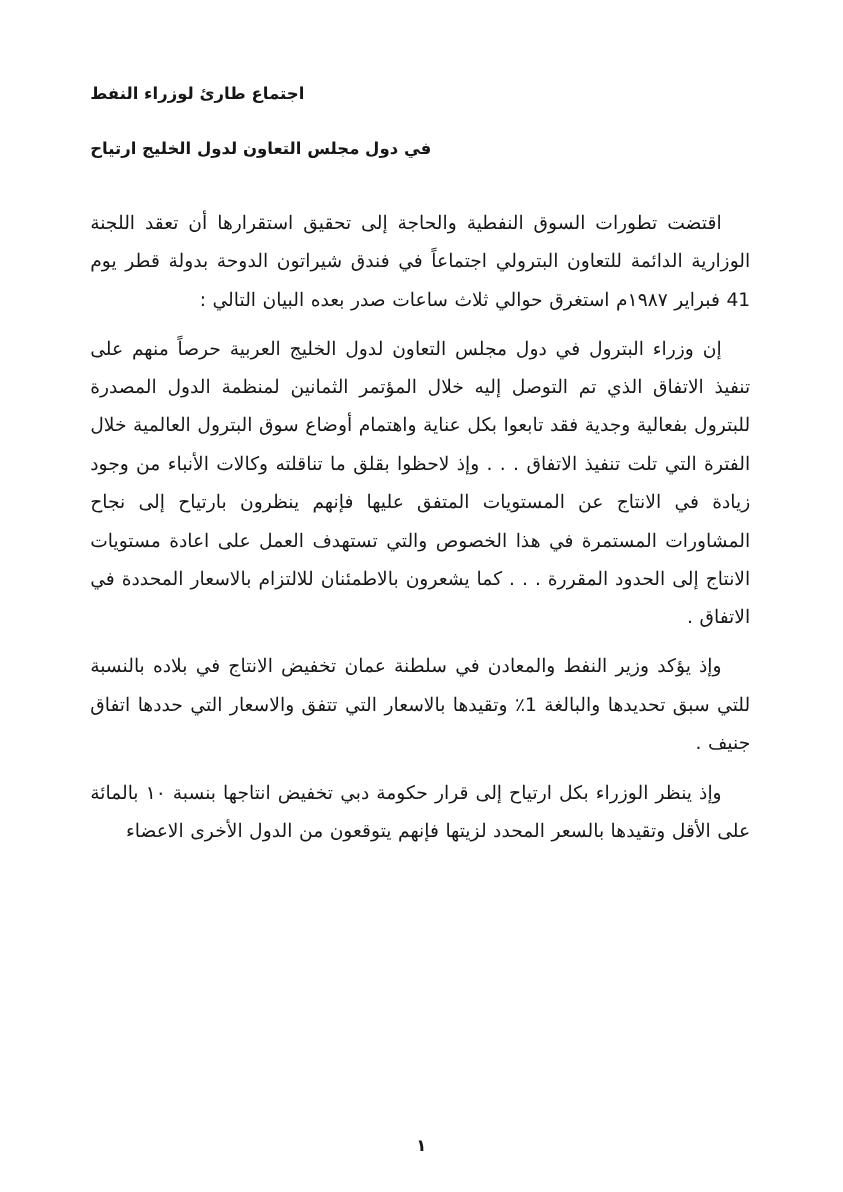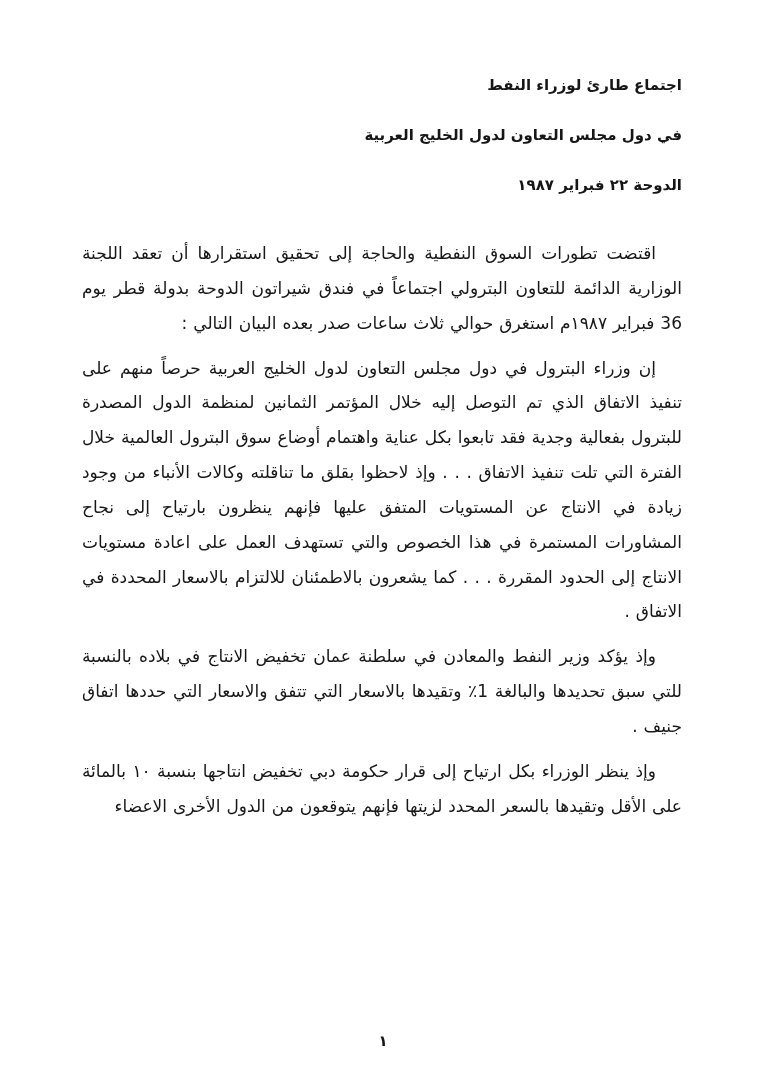--- a/index.html
+++ b/index.html
@@ -18,21 +18,21 @@
     width: 766px;
     height: 1084px;
     box-sizing: border-box;
     background: #ffffff;
     color: #161616;
     direction: rtl;
     padding: 76px 84px 0 82px;
     overflow: hidden;
   }
   .title-block {
-    text-align: right;
+    text-align: left;
   }
   .title-line {
     font-size: 15px;
     font-weight: 700;
     line-height: 1.2;
     margin: 0 0 32px 0;
     letter-spacing: 0.2px;
   }
   .body-text {
     margin-top: 42px;
@@ -57,26 +57,25 @@
     color: #161616;
   }
 </style>
 </head>
 <body>
 
 <div class="page">
 
   <header class="title-block">
     <div class="title-line">اجتماع طارئ لوزراء النفط</div>
-    <div class="title-line">في دول مجلس التعاون لدول الخليج العربية</div>
-    <div class="title-line">الدوحة ٢٢ فبراير ١٩٨٧</div>
+    <div class="title-line">في دول مجلس التعاون لدول الخليج ارتياح</div>
   </header>
 
   <main class="body-text">
-    <p>اقتضت تطورات السوق النفطية والحاجة إلى تحقيق استقرارها أن تعقد اللجنة الوزارية الدائمة للتعاون البترولي اجتماعاً في فندق شيراتون الدوحة بدولة قطر يوم 36 فبراير ١٩٨٧م استغرق حوالي ثلاث ساعات صدر بعده البيان التالي :</p>
+    <p>اقتضت تطورات السوق النفطية والحاجة إلى تحقيق استقرارها أن تعقد اللجنة الوزارية الدائمة للتعاون البترولي اجتماعاً في فندق شيراتون الدوحة بدولة قطر يوم 41 فبراير ١٩٨٧م استغرق حوالي ثلاث ساعات صدر بعده البيان التالي :</p>
     <p>إن وزراء البترول في دول مجلس التعاون لدول الخليج العربية حرصاً منهم على تنفيذ الاتفاق الذي تم التوصل إليه خلال المؤتمر الثمانين لمنظمة الدول المصدرة للبترول بفعالية وجدية فقد تابعوا بكل عناية واهتمام أوضاع سوق البترول العالمية خلال الفترة التي تلت تنفيذ الاتفاق . . . وإذ لاحظوا بقلق ما تناقلته وكالات الأنباء من وجود زيادة في الانتاج عن المستويات المتفق عليها فإنهم ينظرون بارتياح إلى نجاح المشاورات المستمرة في هذا الخصوص والتي تستهدف العمل على اعادة مستويات الانتاج إلى الحدود المقررة . . . كما يشعرون بالاطمئنان للالتزام بالاسعار المحددة في الاتفاق .</p>
     <p>وإذ يؤكد وزير النفط والمعادن في سلطنة عمان تخفيض الانتاج في بلاده بالنسبة للتي سبق تحديدها والبالغة 1٪ وتقيدها بالاسعار التي تتفق والاسعار التي حددها اتفاق جنيف .</p>
     <p>وإذ ينظر الوزراء بكل ارتياح إلى قرار حكومة دبي تخفيض انتاجها بنسبة ١٠ بالمائة على الأقل وتقيدها بالسعر المحدد لزيتها فإنهم يتوقعون من الدول الأخرى الاعضاء</p>
   </main>
 
   <div class="page-number">١</div>
 
 </div>
 
 </body></html>

